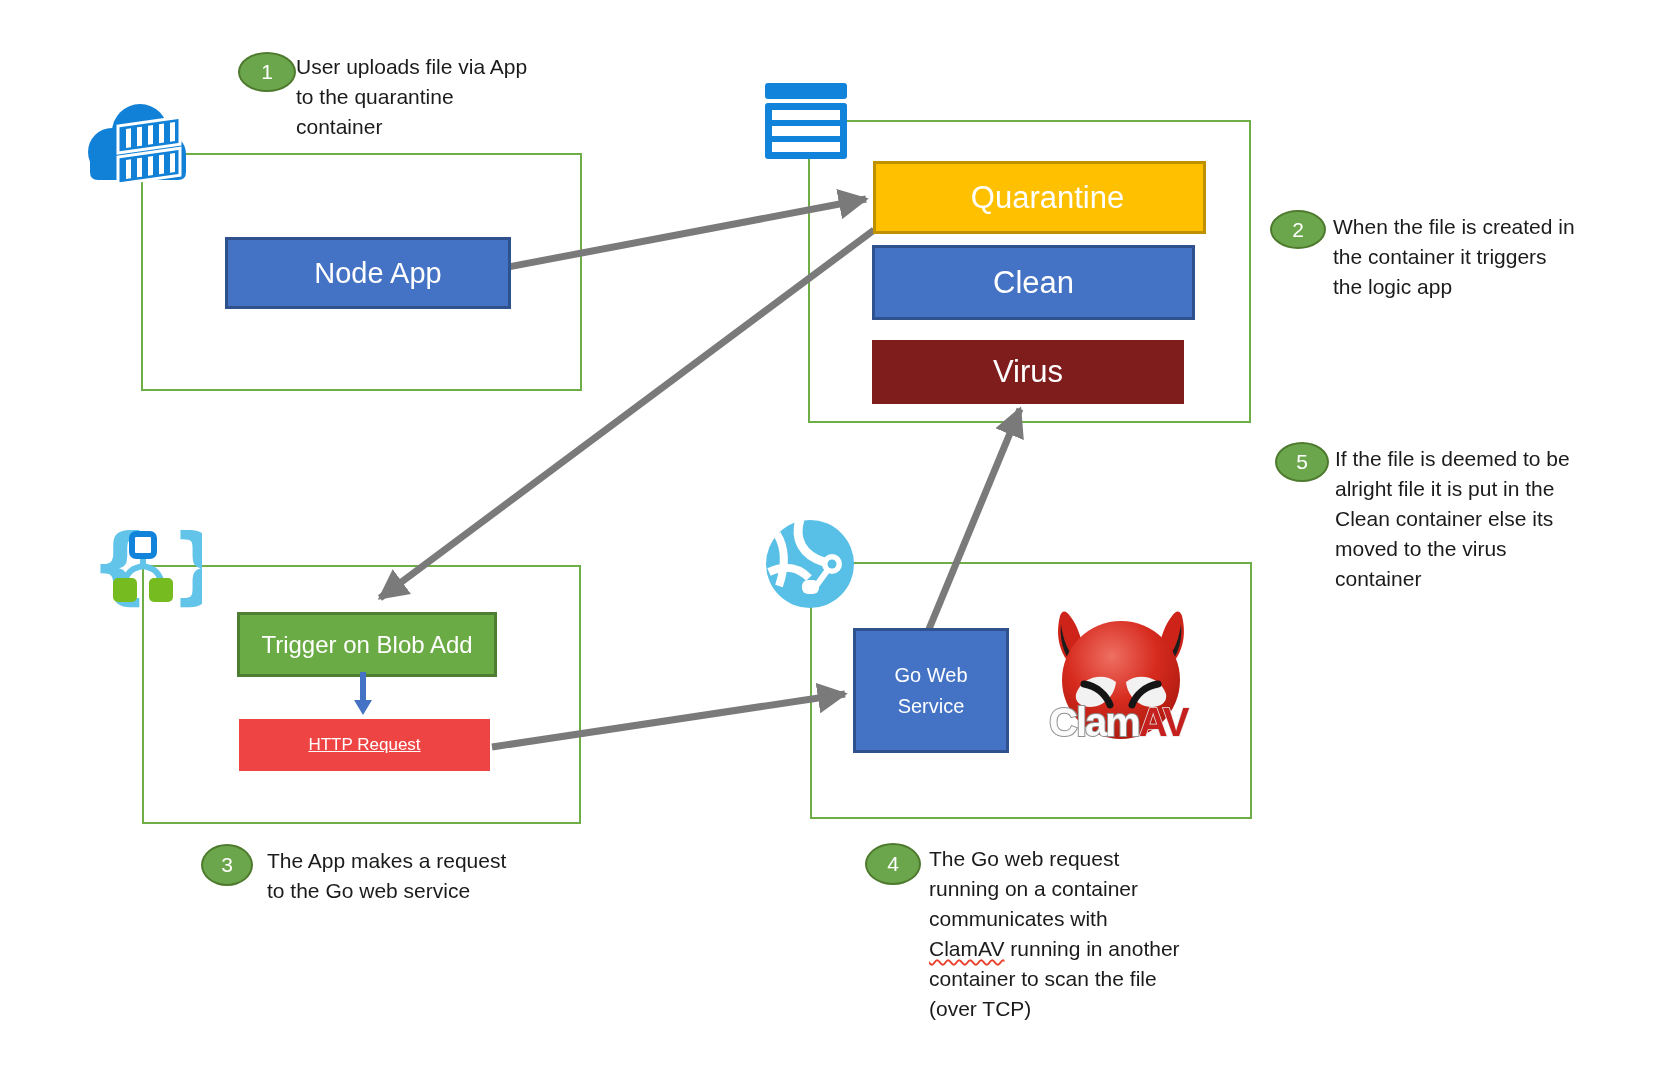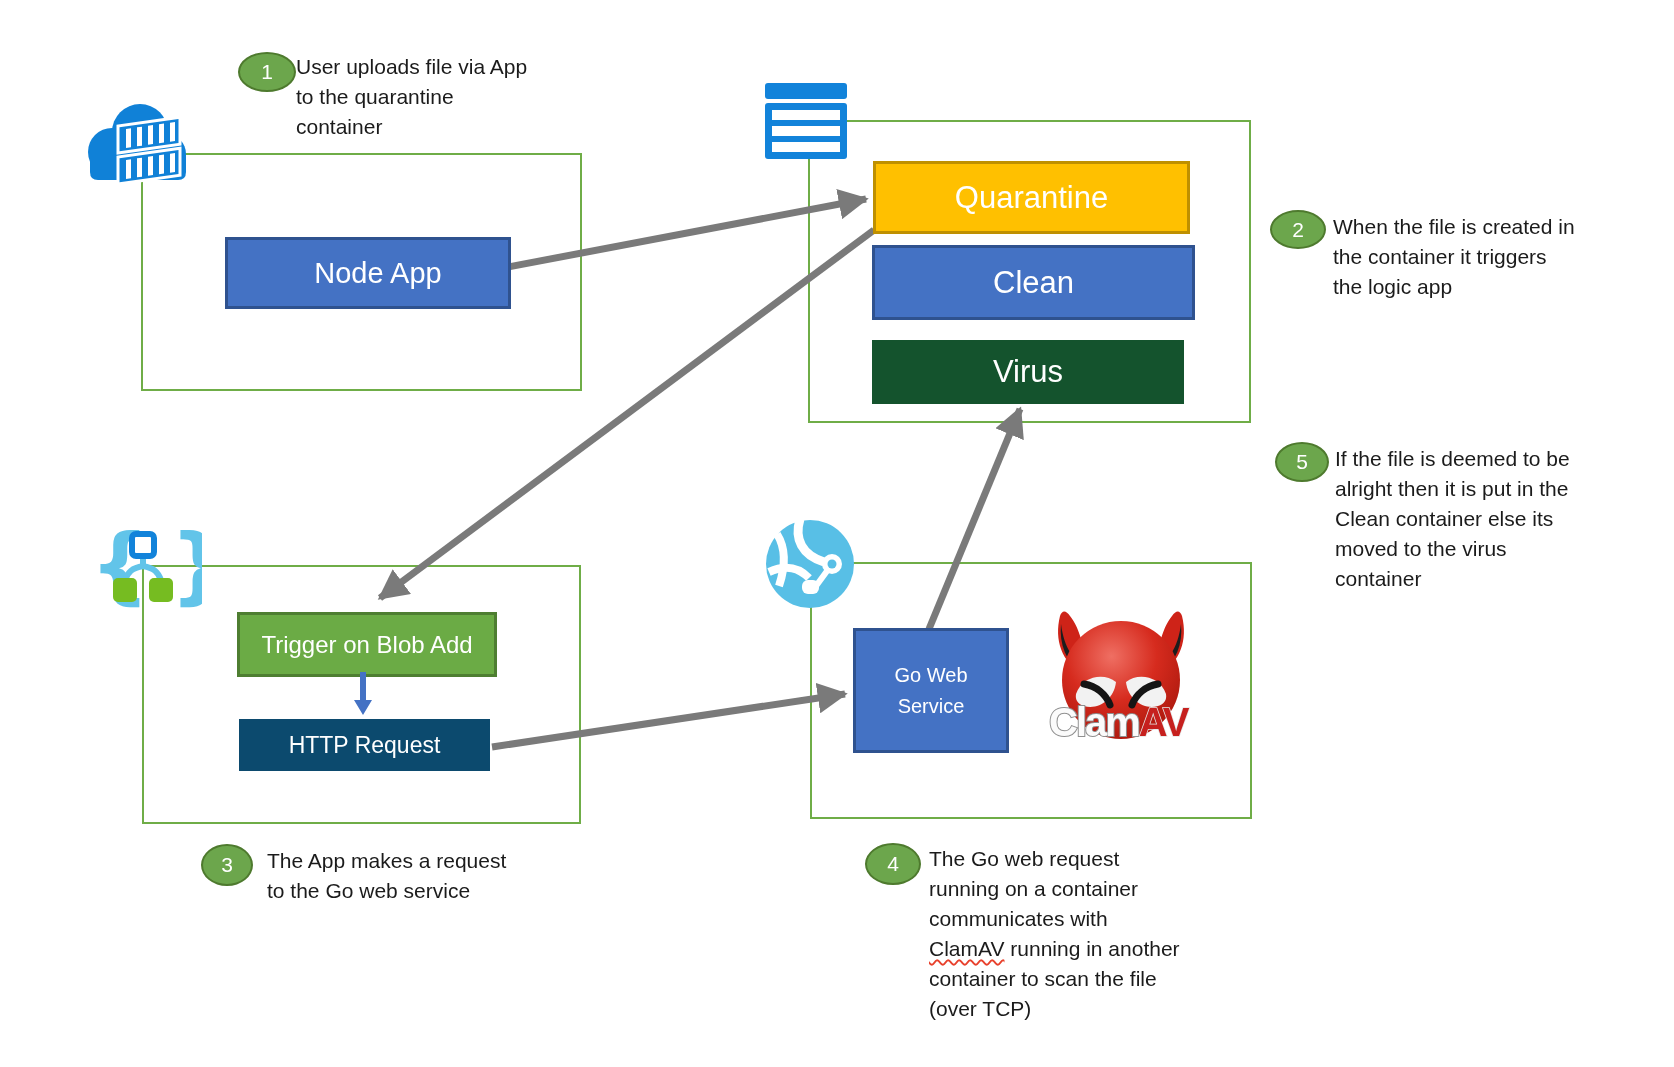--- a/index.html
+++ b/index.html
@@ -10,23 +10,23 @@
   .gbox { position:absolute; border:2px solid #6FAD47; background:transparent; z-index:1; }
   .arrows { position:absolute; left:0; top:0; z-index:2; }
   .cbox {
     position:absolute; z-index:3; display:flex; align-items:center; justify-content:center;
     color:#ffffff; text-align:center;
   }
   .cbox span { display:block; }
   .node-box   { background:#4472C4; border:3px solid #2F528F; font-size:29px;padding-left:20px; }
   .quar-box   { background:#FFC000; border:3px solid #BF9000; font-size:31px; }
   .clean-box  { background:#4472C4; border:3px solid #2F528F; font-size:31px; }
-  .virus-box  { background:#14532d; border:none; font-size:31px; }
+  .virus-box  { background:#7f1d1d; border:none; font-size:31px; }
   .trig-box   { background:#6BAB45; border:3px solid #4E7E31; font-size:24px; }
-  .http-box   { background:#0c4a6e; border:none; font-size:23px; }
+  .http-box   { background:#ef4444; border:none; font-size:17px;text-decoration:underline; }
   .goweb-box  { background:#4472C4; border:3px solid #2F528F; font-size:20px; line-height:1.55; }
   .goweb-box span { width:94px; }
   .icon { position:absolute; z-index:3; }
   .badge {
     position:absolute; z-index:4; background:#6CA64C; border:2px solid #4E7A2E;
     border-radius:50%; color:#ffffff; font-size:21px;
     display:flex; align-items:center; justify-content:center;
   }
   .stext {
     position:absolute; z-index:4; color:#1b1b1b; font-size:21px; line-height:30px;
@@ -56,21 +56,21 @@
     </defs>
     <line x1="487" y1="271" x2="866" y2="199" stroke="#7A7A7A" stroke-width="7" marker-end="url(#ah)"></line>
     <line x1="874" y1="230" x2="380" y2="598" stroke="#7A7A7A" stroke-width="7" marker-end="url(#ah)"></line>
     <line x1="492" y1="747" x2="845" y2="694" stroke="#7A7A7A" stroke-width="7" marker-end="url(#ah)"></line>
     <line x1="929" y1="629" x2="1020" y2="409" stroke="#7A7A7A" stroke-width="7" marker-end="url(#ah)"></line>
   </svg>
 
   <div class="cbox node-box" style="left:225px; top:237px; width:260px; height:66px;">
     <span>Node App</span>
   </div>
-  <div class="cbox quar-box" style="left:873px; top:161px; width:311px; height:67px;">
+  <div class="cbox quar-box" style="left:873px; top:161px; width:311px; height:67px;padding-left:16px;">
     <span>Quarantine</span>
   </div>
   <div class="cbox clean-box" style="left:872px; top:245px; width:317px; height:69px;">
     <span>Clean</span>
   </div>
   <div class="cbox virus-box" style="left:872px; top:340px; width:312px; height:64px;">
     <span>Virus</span>
   </div>
   <div class="cbox trig-box" style="left:237px; top:612px; width:254px; height:59px;">
     <span>Trigger on Blob Add</span>
@@ -203,19 +203,19 @@
     <div><span class="squiggle">ClamAV</span><span> running in another</span></div>
     <div>container to scan the file</div>
     <div>(over TCP)</div>
   </div>
 
   <div class="badge" style="left:1275px; top:442px; width:50px; height:36px;">
     <span>5</span>
   </div>
   <div class="stext" style="left:1335px; top:444px;">
     <div>If the file is deemed to be</div>
-    <div>alright then it is put in the</div>
+    <div>alright file it is put in the</div>
     <div>Clean container else its</div>
     <div>moved to the virus</div>
     <div>container</div>
   </div>
 
 </div>
 
 </body></html>

